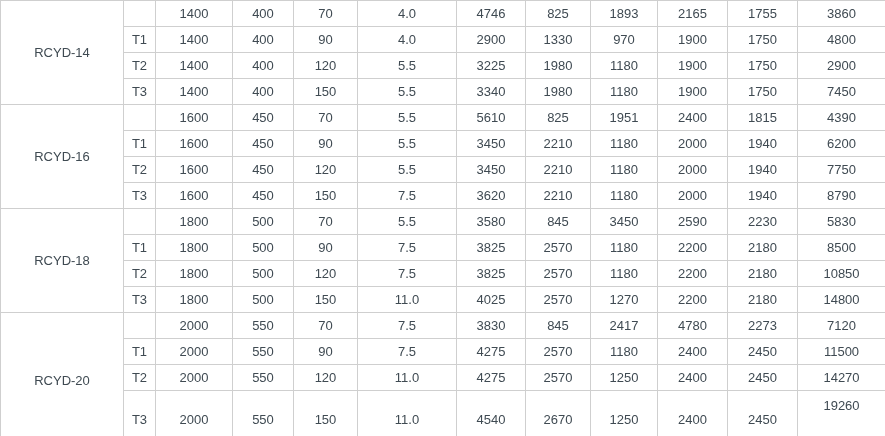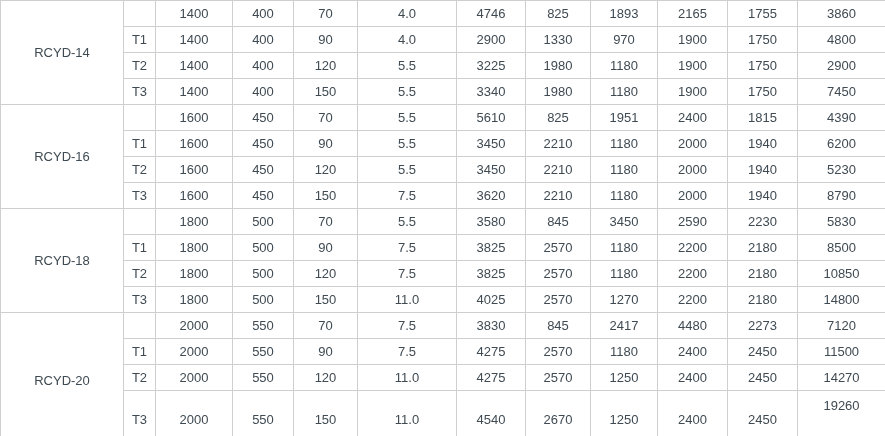--- a/index.html
+++ b/index.html
@@ -146,21 +146,21 @@
           <td>T2</td>
           <td>1600</td>
           <td>450</td>
           <td>120</td>
           <td>5.5</td>
           <td>3450</td>
           <td>2210</td>
           <td>1180</td>
           <td>2000</td>
           <td>1940</td>
-          <td>5230</td>
+          <td>7750</td>
         </tr>
         <tr>
           <td>T3</td>
           <td>1600</td>
           <td>450</td>
           <td>150</td>
           <td>7.5</td>
           <td>3620</td>
           <td>2210</td>
           <td>1180</td>
@@ -224,21 +224,21 @@
         <tr>
           <td class="model-cell" rowspan="4">RCYD-20</td>
           <td></td>
           <td>2000</td>
           <td>550</td>
           <td>70</td>
           <td>7.5</td>
           <td>3830</td>
           <td>845</td>
           <td>2417</td>
-          <td>4480</td>
+          <td>4780</td>
           <td>2273</td>
           <td>7120</td>
         </tr>
         <tr>
           <td>T1</td>
           <td>2000</td>
           <td>550</td>
           <td>90</td>
           <td>7.5</td>
           <td>4275</td>

